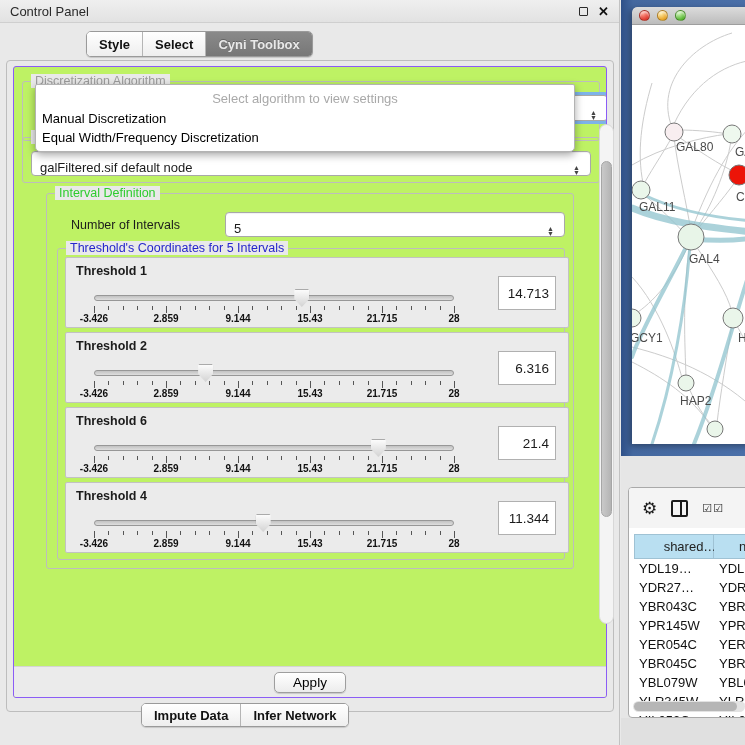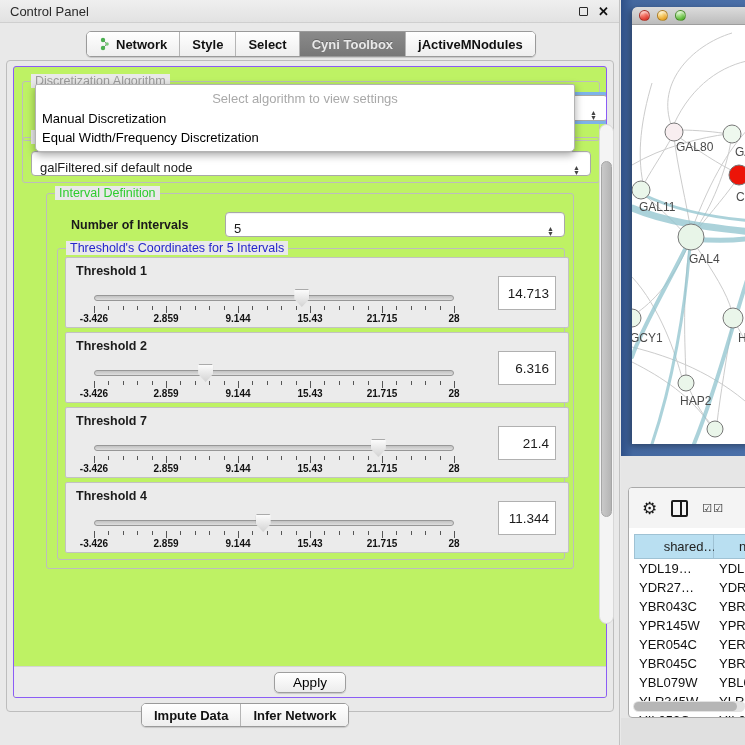--- a/index.html
+++ b/index.html
@@ -113,40 +113,27 @@
     <div class="titlebar">
       <span class="t-title">Control Panel</span>
       <span class="t-icons">
         <span class="float-box"></span>
         <span class="close-x">✕</span>
       </span>
     </div>
 
     <div class="seg-bar top-tabs" id="top-tabs">
         <div class="seg">
-          <svg class="net-icon-svg" width="12" height="14" viewBox="0 0 12 14">
-            <line x1="4" y1="3" x2="8" y2="7" stroke="#888" stroke-width="1"></line>
-            <line x1="4" y1="11" x2="8" y2="7" stroke="#888" stroke-width="1"></line>
-            <circle cx="4" cy="3" r="2.2" fill="#4caf50"></circle>
-            <circle cx="4" cy="11" r="2.2" fill="#4caf50"></circle>
-            <circle cx="8" cy="7" r="1.8" fill="#7ac77a"></circle>
-          </svg>
-          <span>Network</span>
-        </div>
-        <div class="seg">
           <span>Style</span>
         </div>
         <div class="seg">
           <span>Select</span>
         </div>
         <div class="seg selected">
           <span>Cyni Toolbox</span>
-        </div>
-        <div class="seg">
-          <span>jActiveMNodules</span>
         </div>
       </div>
 
     <div class="outer-panel"></div>
     <div class="inner-panel">
 
       <div class="groupbox" style="left:8px; top:14px; width:578px; height:60px;">
         <span class="g-title g-gray">Discretization Algorithm</span>
       </div>
       <div class="combo focus-ring" style="left:542px; top:28px; width:52px; height:26px;">
@@ -163,21 +150,21 @@
           <span class="stepper">
               <span>▲</span>
               <span>▼</span>
             </span>
         </div>
       </div>
 
       <div class="groupbox" style="left:32px; top:126px; width:528px; height:376px;">
         <span class="g-title g-green">Interval Definition</span>
 
-        <span style="position:absolute; left:24px; top:24px; font-size:12.5px; font-weight:bold;">Number of Intervals</span>
+        <span style="position:absolute; left:24px; top:24px; font-size:12.5px; font-weight:normal;">Number of Intervals</span>
         <div class="combo" style="left:178px; top:18px; width:340px; height:25px;">
           <span>5</span>
           <span class="stepper">
               <span>▲</span>
               <span>▼</span>
             </span>
         </div>
 
         <div class="groupbox" style="left:10px; top:54px; width:508px; height:312px;">
           <span class="g-title g-blue">Threshold's Coordinates for 5 Intervals</span>
@@ -264,21 +251,21 @@
                   <span class="tick-label" style="left:0%">-3.426</span>
                   <span class="tick-label" style="left:20%">2.859</span>
                   <span class="tick-label" style="left:40%">9.144</span>
                   <span class="tick-label" style="left:60%">15.43</span>
                   <span class="tick-label" style="left:80%">21.715</span>
                   <span class="tick-label" style="left:100%">28</span>
                 </div>
                 <div class="thr-value">6.316</div>
               </div>
               <div class="thr-panel" style="top: 158px;">
-                <span class="thr-label">Threshold 7</span>
+                <span class="thr-label">Threshold 6</span>
                 <div class="slider">
                   <div class="track"></div>
                   <div class="thumb" style="left:calc(78.99828167759179% - 7.5px)"></div>
                 </div>
                 <div class="ticks">
                   <span class="tick major" style="left:0%"></span>
                   <span class="tick minor" style="left:4%"></span>
                   <span class="tick minor" style="left:8%"></span>
                   <span class="tick minor" style="left:12%"></span>
                   <span class="tick minor" style="left:16%"></span>

